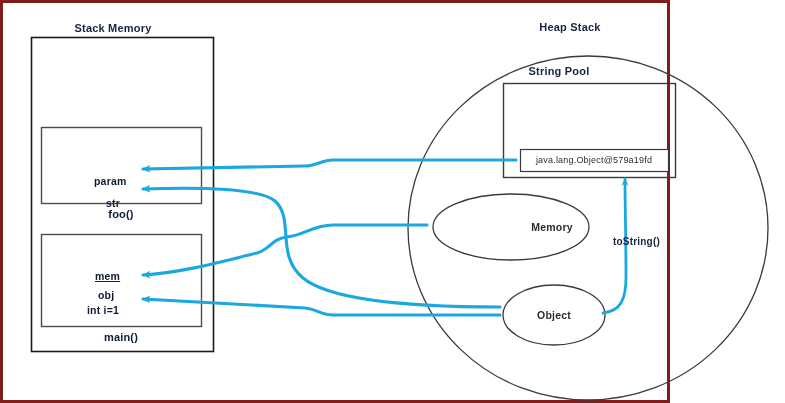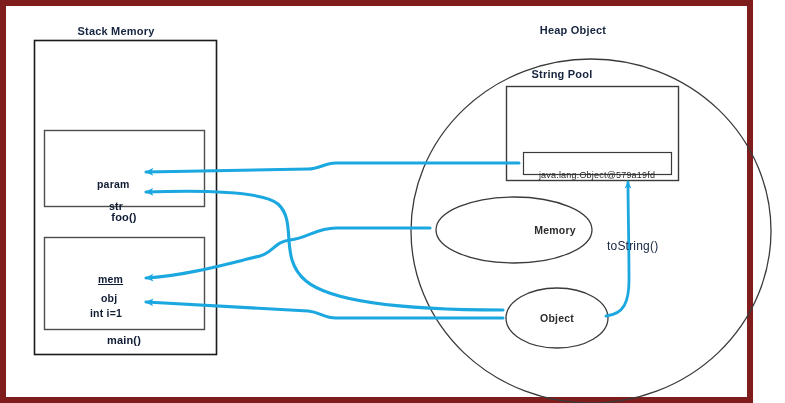--- a/index.html
+++ b/index.html
@@ -1,28 +1,28 @@
 <!DOCTYPE html>
 <html><head>
 <meta charset="utf-8">
 <style>
   html,body{margin:0;padding:0;background:#ffffff;}
   body{width:785px;height:403px;overflow:hidden;
        font-family:"Liberation Sans","DejaVu Sans",sans-serif;}
-  #canvas{position:relative;width:753px;height:403px;
-          box-sizing:border-box;border:6px solid #7f1d1d;background:#fff;}
+  #canvas{position:relative;width:670px;height:403px;
+          box-sizing:border-box;border:3px solid #7f1d1d;background:#fff;}
   svg.layer{position:absolute;left:0;top:0;width:785px;height:403px;}
   .lbl{position:absolute;color:#16243f;font-weight:bold;
        letter-spacing:.2px;white-space:nowrap;}
   .title{font-size:11px;}
   .varlbl{font-size:10.5px;color:#101c33;font-weight:bold;}
   .framelbl{font-size:11px;color:#101c33;font-weight:bold;}
   .nodelbl{font-size:10.5px;color:#2b2b2b;font-weight:bold;}
   .strlbl{font-size:9px;color:#2b2b2b;font-weight:normal;}
-  .edgelbl{font-size:12px;color:#16243f;font-weight:normal;}
+  .edgelbl{font-size:10px;color:#16243f;font-weight:bold;margin-left:9px;}
   .ctr{transform:translateX(-50%);}
 </style>
 </head>
 <body>
 
 <div id="canvas">
 
   <svg class="layer" viewBox="0 0 785 403">
     <defs>
       <marker id="ah" markerWidth="9" markerHeight="9" refX="7.4" refY="4.5" orient="auto" markerUnits="userSpaceOnUse">
@@ -57,33 +57,33 @@
     <path d="M424,222 L330,222 C310,222 302,232 284,234
              C268,236 268,246 254,250 C228,256 180,270 140,272" fill="none" stroke="#1BA7DF" stroke-width="3.1" stroke-linecap="round" marker-end="url(#ah)"></path>
 
     <path d="M497,312 L330,312 C318,312 314,306 302,305 L140,296" fill="none" stroke="#1BA7DF" stroke-width="3.1" stroke-linecap="round" marker-end="url(#ah)"></path>
 
     <path d="M600,310 C618,308 623,296 623,274 C623,240 622,200 622,176" fill="none" stroke="#1BA7DF" stroke-width="2.8" stroke-linecap="round" marker-end="url(#ahs)"></path>
   </svg>
 
   <div class="lbl title ctr" style="left:110px;top:19px;">Stack Memory</div>
 
-  <div class="lbl title ctr" style="left:567px;top:18px;">Heap Object</div>
+  <div class="lbl title ctr" style="left:567px;top:18px;">Heap Stack</div>
 
   <div class="lbl title ctr" style="left:556px;top:62px;">String Pool</div>
 
   <div class="lbl varlbl" style="left:103px;top:162px;margin-top:32px;">str</div>
   <div class="lbl varlbl" style="left:91px;top:172px;">param</div>
   <div class="lbl framelbl ctr" style="left:118px;top:205px;">foo()</div>
 
   <div class="lbl varlbl" style="left:92px;top:267px;text-decoration:underline;">mem</div>
   <div class="lbl varlbl" style="left:95px;top:286px;">obj</div>
   <div class="lbl varlbl" style="left:84px;top:301px;">int i=1</div>
   <div class="lbl framelbl ctr" style="left:118px;top:328px;">main()</div>
 
-  <div class="lbl strlbl ctr" style="left:591px;top:164px;">java.lang.Object@579a19fd</div>
+  <div class="lbl strlbl ctr" style="left:591px;top:152px;">java.lang.Object@579a19fd</div>
 
   <div class="lbl nodelbl ctr" style="left:508px;top:218px;margin-left:41px;">Memory</div>
   <div class="lbl nodelbl ctr" style="left:551px;top:306px;">Object</div>
 
   <div class="lbl edgelbl" style="left:601px;top:233px;">toString()</div>
 
 </div>
 
 </body></html>

